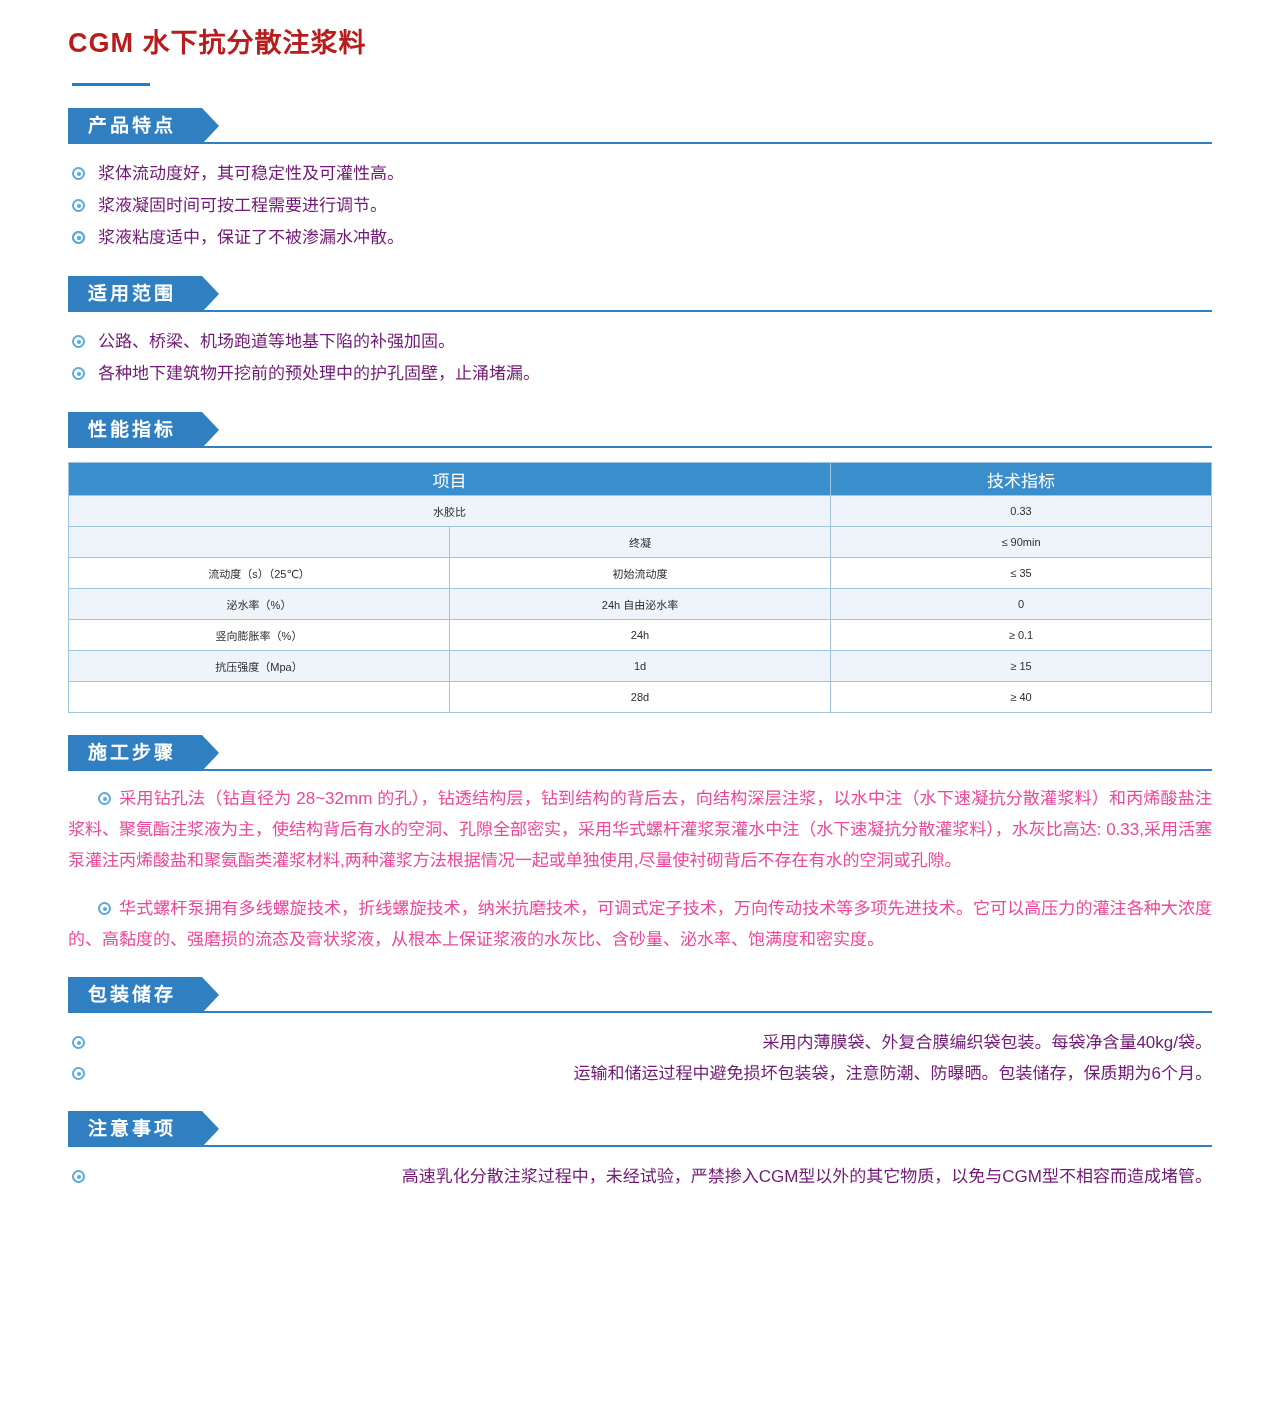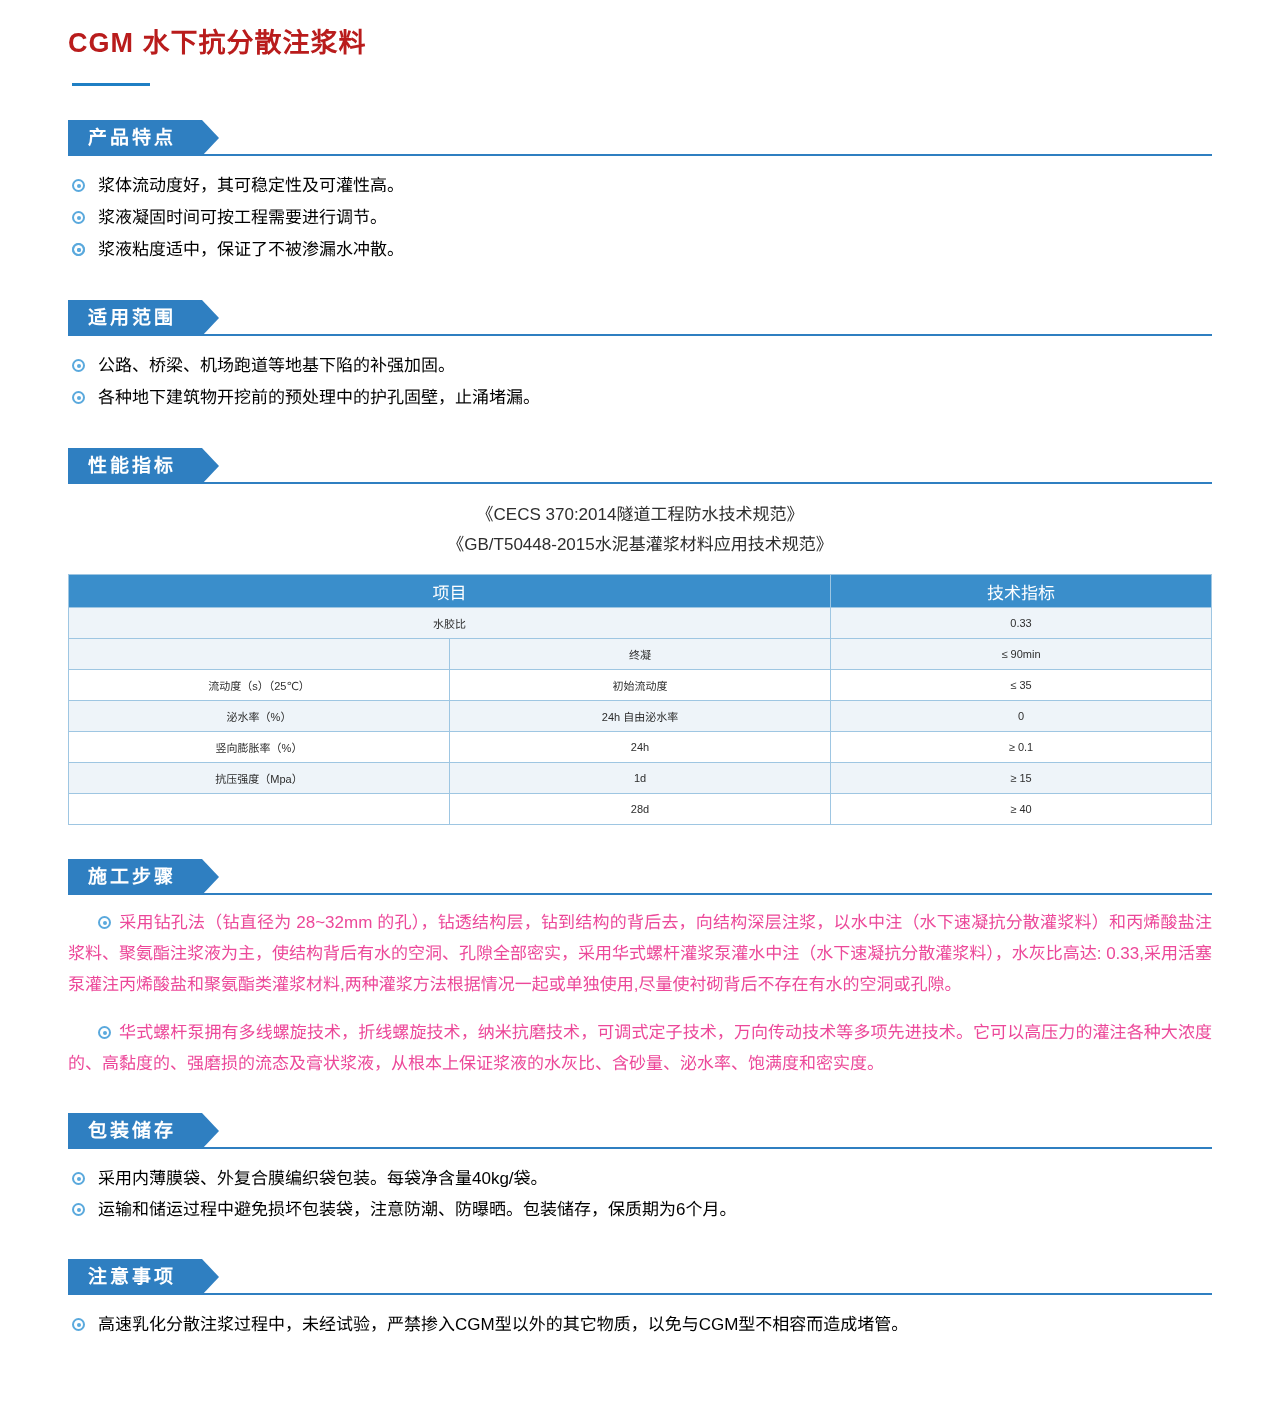--- a/index.html
+++ b/index.html
@@ -33,21 +33,21 @@
   }
   .title-rule {
     width: 78px;
     height: 3px;
     background: #1f7fc4;
     margin: 22px 0 0 4px;
   }
 
   
   .section {
-    margin-top: 34px;
+    margin-top: 22px;
   }
   .sec-head {
     position: relative;
     height: 36px;
   }
   .sec-ribbon {
     display: inline-block;
     position: relative;
     height: 36px;
     line-height: 36px;
@@ -85,21 +85,21 @@
   .bullets {
     margin: 14px 0 0 0;
     padding: 0;
     list-style: none;
   }
   .bullets li {
     position: relative;
     padding-left: 30px;
     font-size: 17px;
     line-height: 32px;
-    color: #000000;
+    color: #701a75;
   }
   .bullets li .dot {
     position: absolute;
     left: 4px;
     top: 9px;
     width: 13px;
     height: 13px;
     border: 2px solid #5aa9dd;
     border-radius: 50%;
     box-sizing: border-box;
@@ -189,20 +189,21 @@
     width: 4px;
     height: 4px;
     border-radius: 50%;
     background: #5aa9dd;
   }
 
   
   .bullets.tight li {
     line-height: 31px;
     font-size: 17px;
+    text-align: right;
   }
 </style>
 </head>
 <body>
 
 <div class="page">
 
   <h1 class="doc-title">CGM 水下抗分散注浆料</h1>
   <div class="title-rule"></div>
 
@@ -229,24 +230,20 @@
       <li><span class="dot"></span><span>各种地下建筑物开挖前的预处理中的护孔固壁，止涌堵漏。</span></li>
     </ul>
   </div>
 
   <div class="section">
     <div class="sec-head">
       <span class="sec-ribbon">性能指标</span>
       <span class="sec-underline"></span>
     </div>
 
-    <div class="standards">
-      <div>《CECS 370:2014隧道工程防水技术规范》</div>
-      <div>《GB/T50448-2015水泥基灌浆材料应用技术规范》</div>
-    </div>
 
     <table class="spec">
       <colgroup>
         <col class="col-a">
           <col class="col-b">
           <col class="col-c">
       </colgroup>
       <thead>
         <tr>
           <th colspan="2">项目</th>

